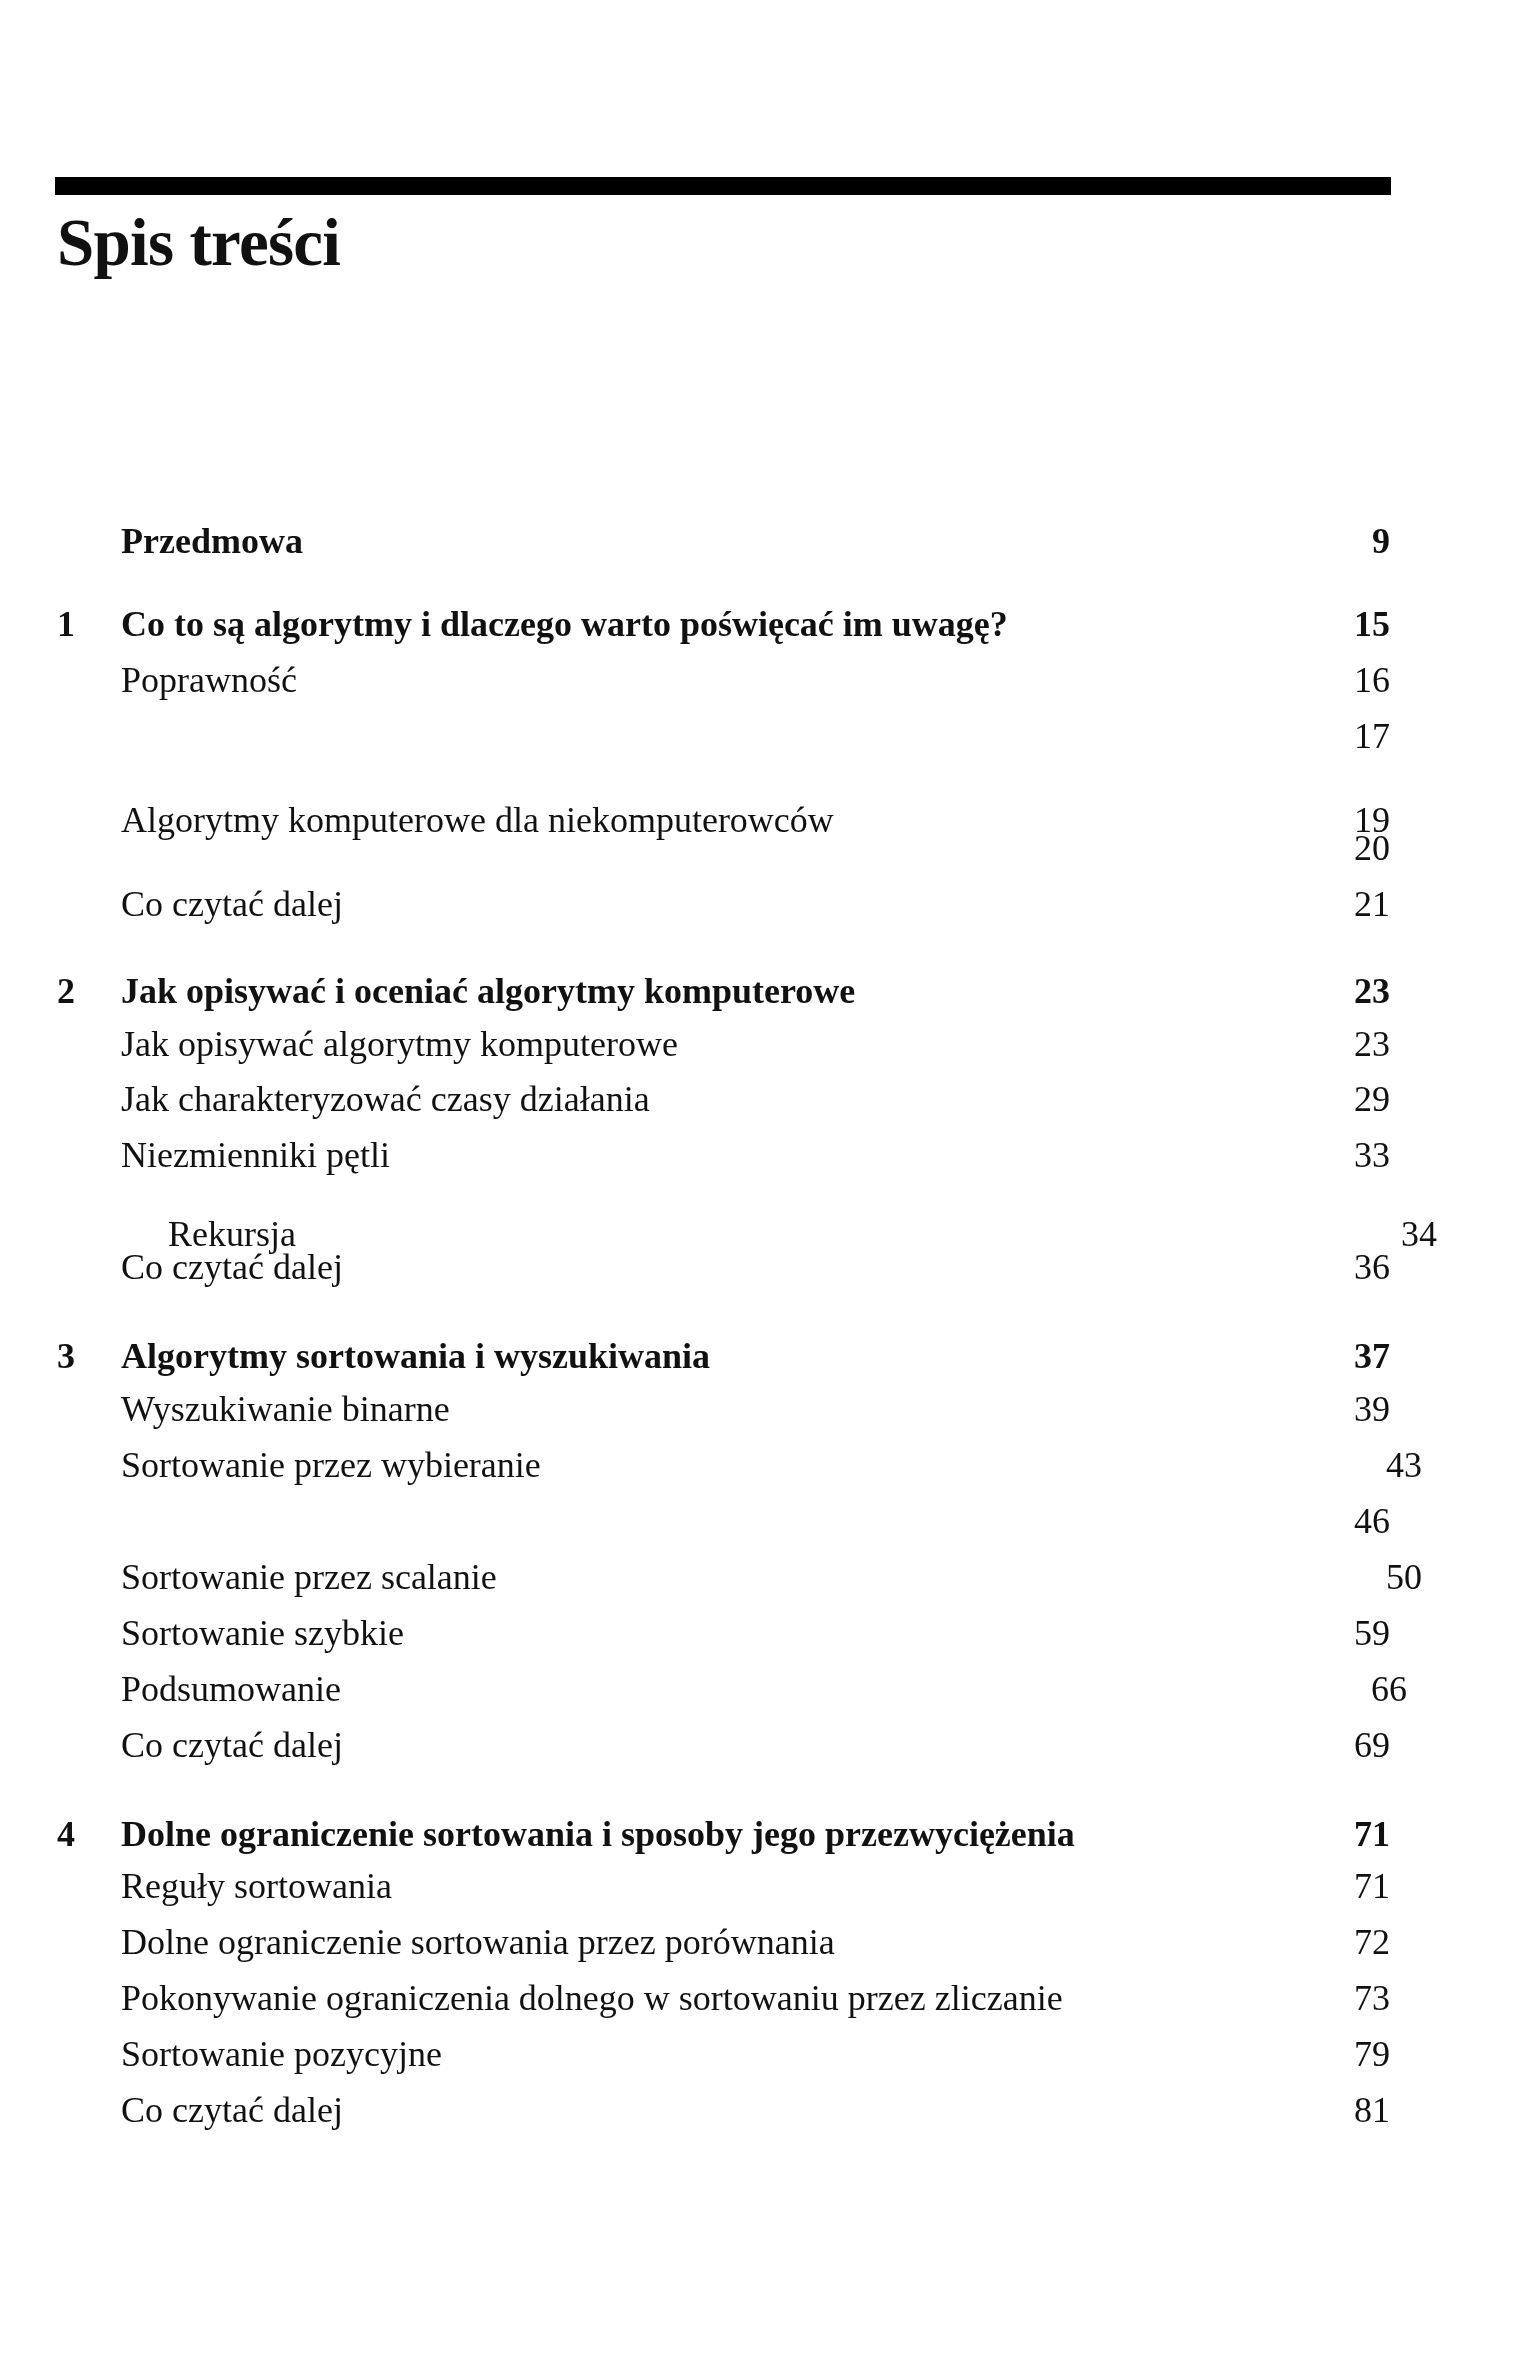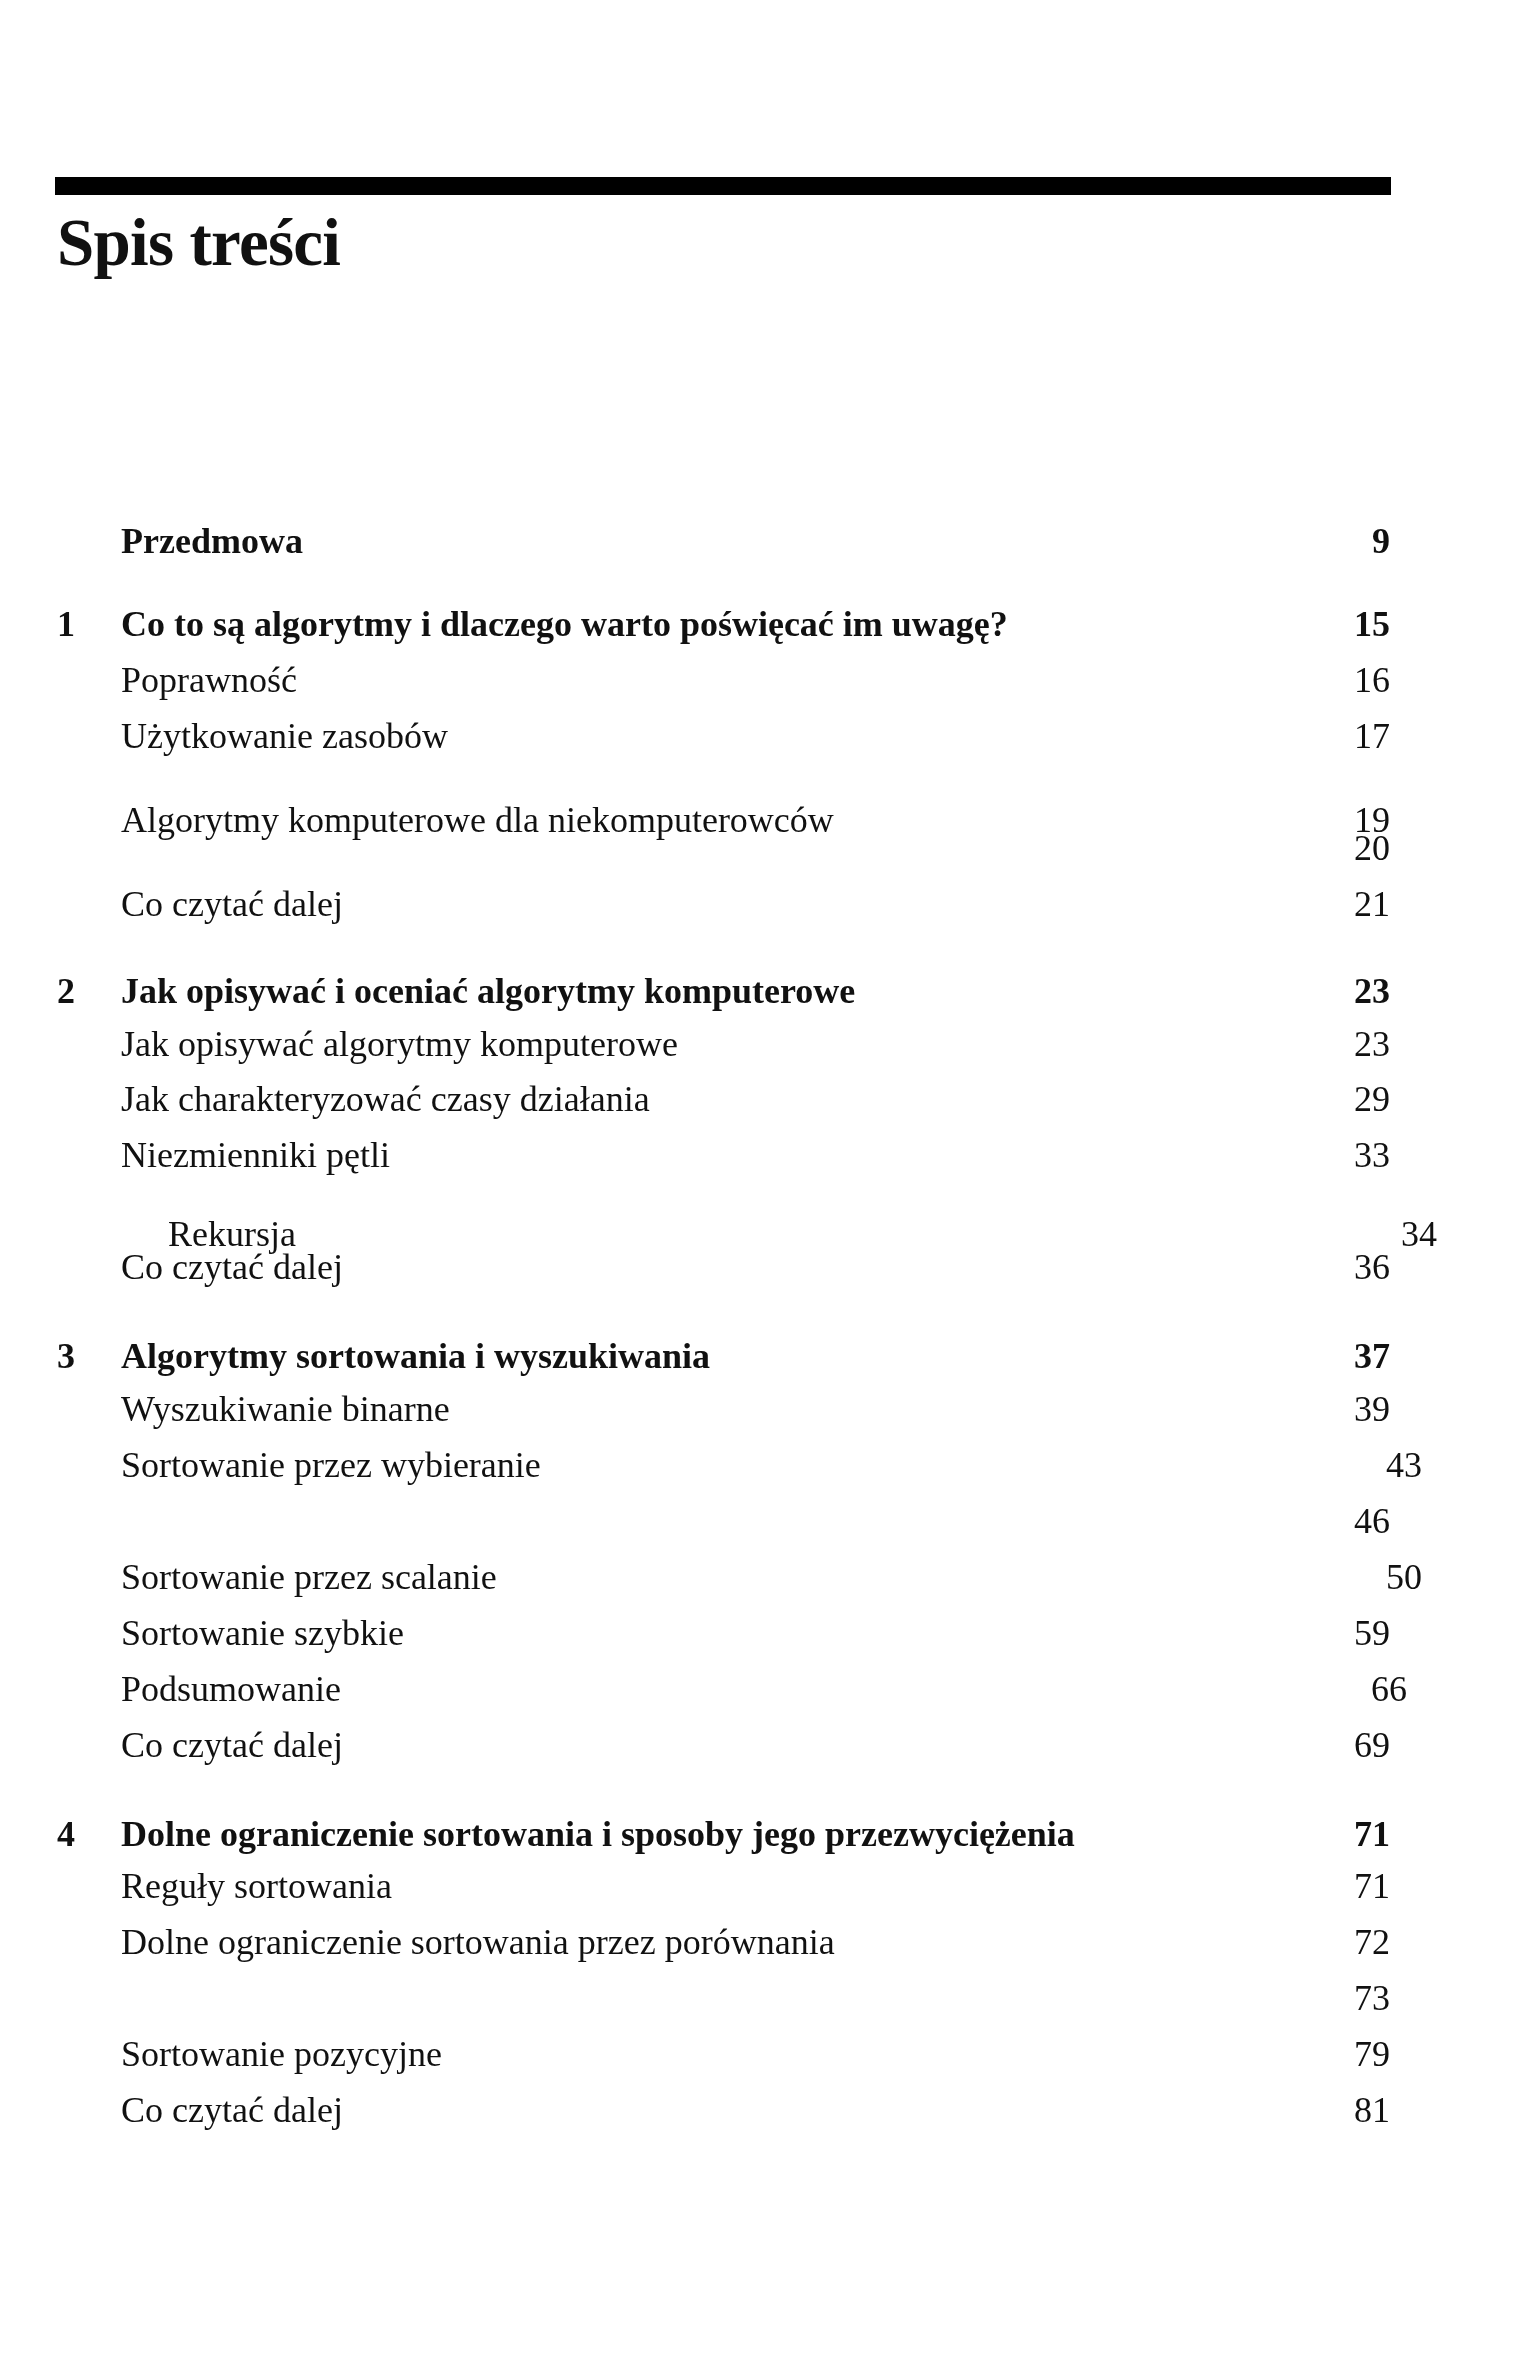--- a/index.html
+++ b/index.html
@@ -52,21 +52,20 @@
       <span class="label">Co to są algorytmy i dlaczego warto poświęcać im uwagę?</span>
       <span class="page">15</span>
     </div>
     <div class="row" style="top: 654px;">
       <span class="num"></span>
       <span class="label">Poprawność</span>
       <span class="page">16</span>
     </div>
     <div class="row" style="top: 710px;">
       <span class="num"></span>
-      <span class="label">Użytkowanie zasobów</span>
       <span class="page">17</span>
     </div>
     <div class="row" style="top: 794px;">
       <span class="num"></span>
       <span class="label">Algorytmy komputerowe dla niekomputerowców</span>
       <span class="page">19</span>
     </div>
     <div class="row" style="top: 822px;">
       <span class="num"></span>
       <span class="page">20</span>
@@ -155,20 +154,21 @@
       <span class="label">Reguły sortowania</span>
       <span class="page">71</span>
     </div>
     <div class="row" style="top: 1916px;">
       <span class="num"></span>
       <span class="label">Dolne ograniczenie sortowania przez porównania</span>
       <span class="page">72</span>
     </div>
     <div class="row" style="top: 1972px;">
       <span class="num"></span>
+      <span class="label">Pokonywanie ograniczenia dolnego w sortowaniu przez zliczanie</span>
       <span class="page">73</span>
     </div>
     <div class="row" style="top: 2028px;">
       <span class="num"></span>
       <span class="label">Sortowanie pozycyjne</span>
       <span class="page">79</span>
     </div>
     <div class="row" style="top: 2084px;">
       <span class="num"></span>
       <span class="label">Co czytać dalej</span>

